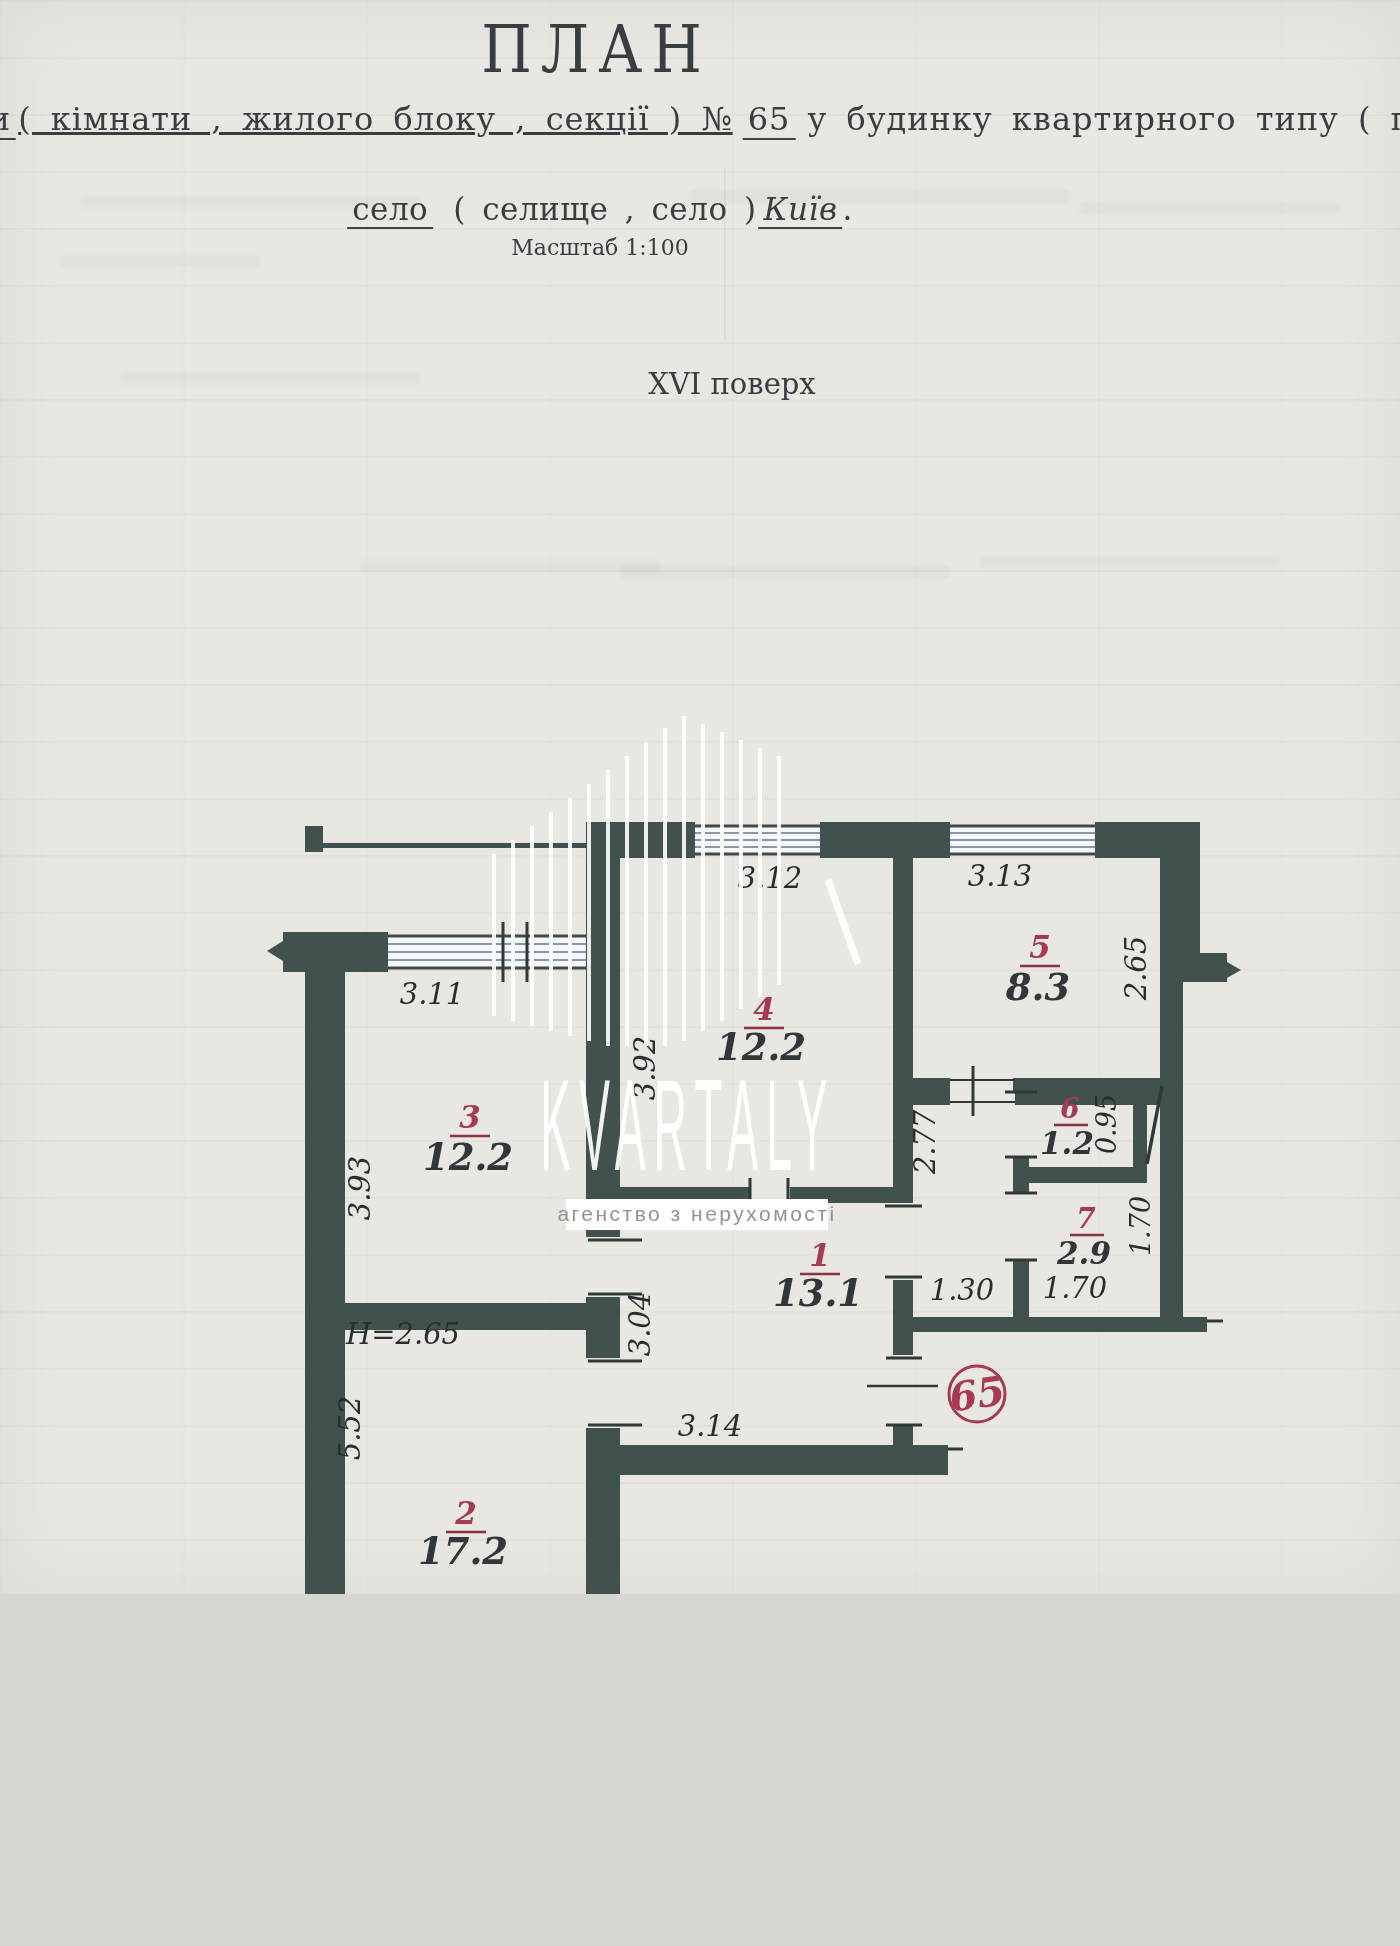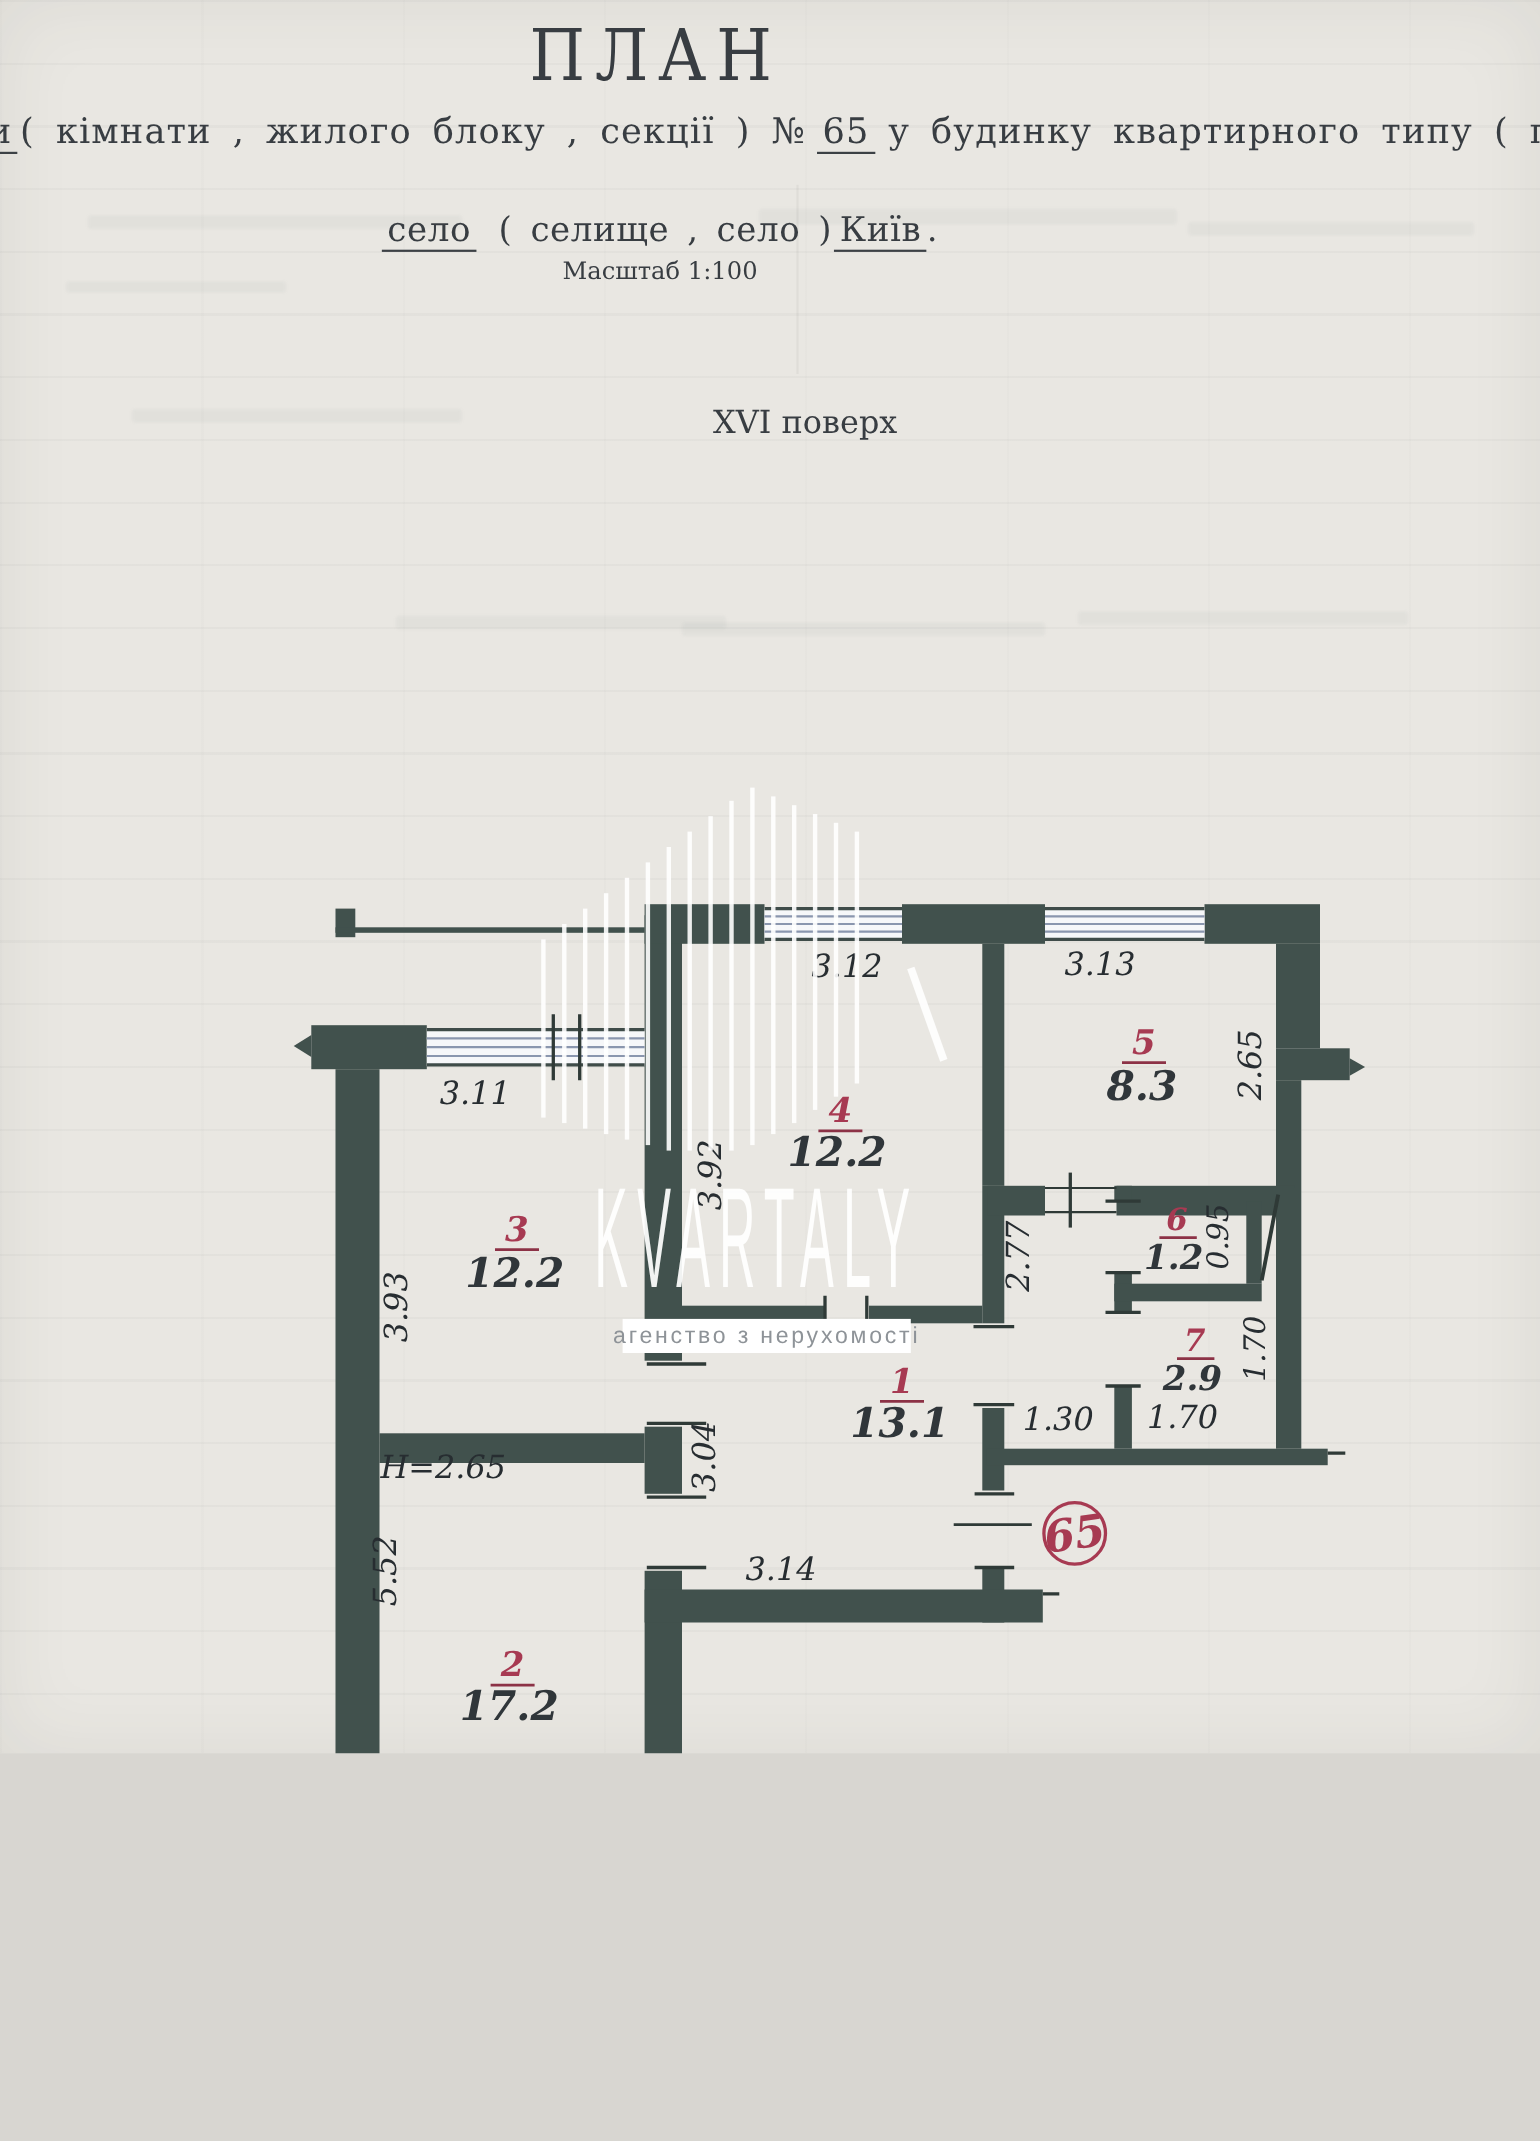--- a/index.html
+++ b/index.html
@@ -50,24 +50,24 @@
   <div class="smudge" style="left:1080px;top:202px;width:260px;height:12px;"></div>
   <div class="smudge" style="left:120px;top:372px;width:300px;height:12px;"></div>
   <div class="smudge" style="left:360px;top:560px;width:300px;height:12px;"></div>
   <div class="smudge" style="left:620px;top:566px;width:330px;height:12px;"></div>
   <div class="smudge" style="left:980px;top:556px;width:300px;height:12px;"></div>
   <div class="smudge" style="left:60px;top:256px;width:200px;height:10px;"></div>
   <div class="crease" style="left:724px;top:168px;width:2px;height:172px;"></div>
 
   <div class="hline title" style="left:596px;top:16px;">ПЛАН</div>
 
-  <div class="hline l2" style="left:690px;top:100px;transform:translateX(-50%);"><span class="u">вартири</span><span style="margin-left:2px;">( кімнати , жилого блоку , секції )  №</span><span class="u" style="margin-left:10px;">65</span><span style="margin-left:12px;">у будинку квартирного типу ( гуртож</span></div>
-
-
-  <div class="hline l4 c" style="left:600px;top:191px;"><span class="u">село</span><span style="margin-left:20px;">( селище , село )</span><span class="u" style="margin-left:2px;">Київ</span><span>.</span></div>
+  <div class="hline l2" style="left:690px;top:100px;transform:translateX(-50%);"><span class="u">вартири</span><span style="margin-left:2px;text-decoration:underline;">( кімнати , жилого блоку , секції )  №</span><span class="u" style="margin-left:10px;">65</span><span style="margin-left:12px;">у будинку квартирного типу ( гуртож</span></div>
+
+
+  <div class="hline l4 c" style="left:600px;top:191px;"><span class="u">село</span><span style="margin-left:20px;">( селище , село )</span><span class="u" style="margin-left:2px;font-style:italic;">Київ</span><span>.</span></div>
 
   <div class="hline scaleline c" style="left:600px;top:235px;">Масштаб 1:100</div>
   <div class="hline floorline c" style="left:732px;top:367px;">XVI поверх</div>
 
   <svg width="1400" height="1946" viewBox="0 0 1400 1946" style="position:absolute;left:0;top:0;">
 
     <g fill="#41514d">
       <rect x="305" y="826" width="18" height="26"></rect>
       <rect x="305" y="843" width="281" height="5"></rect>
       <rect x="283" y="932" width="105" height="40"></rect>

